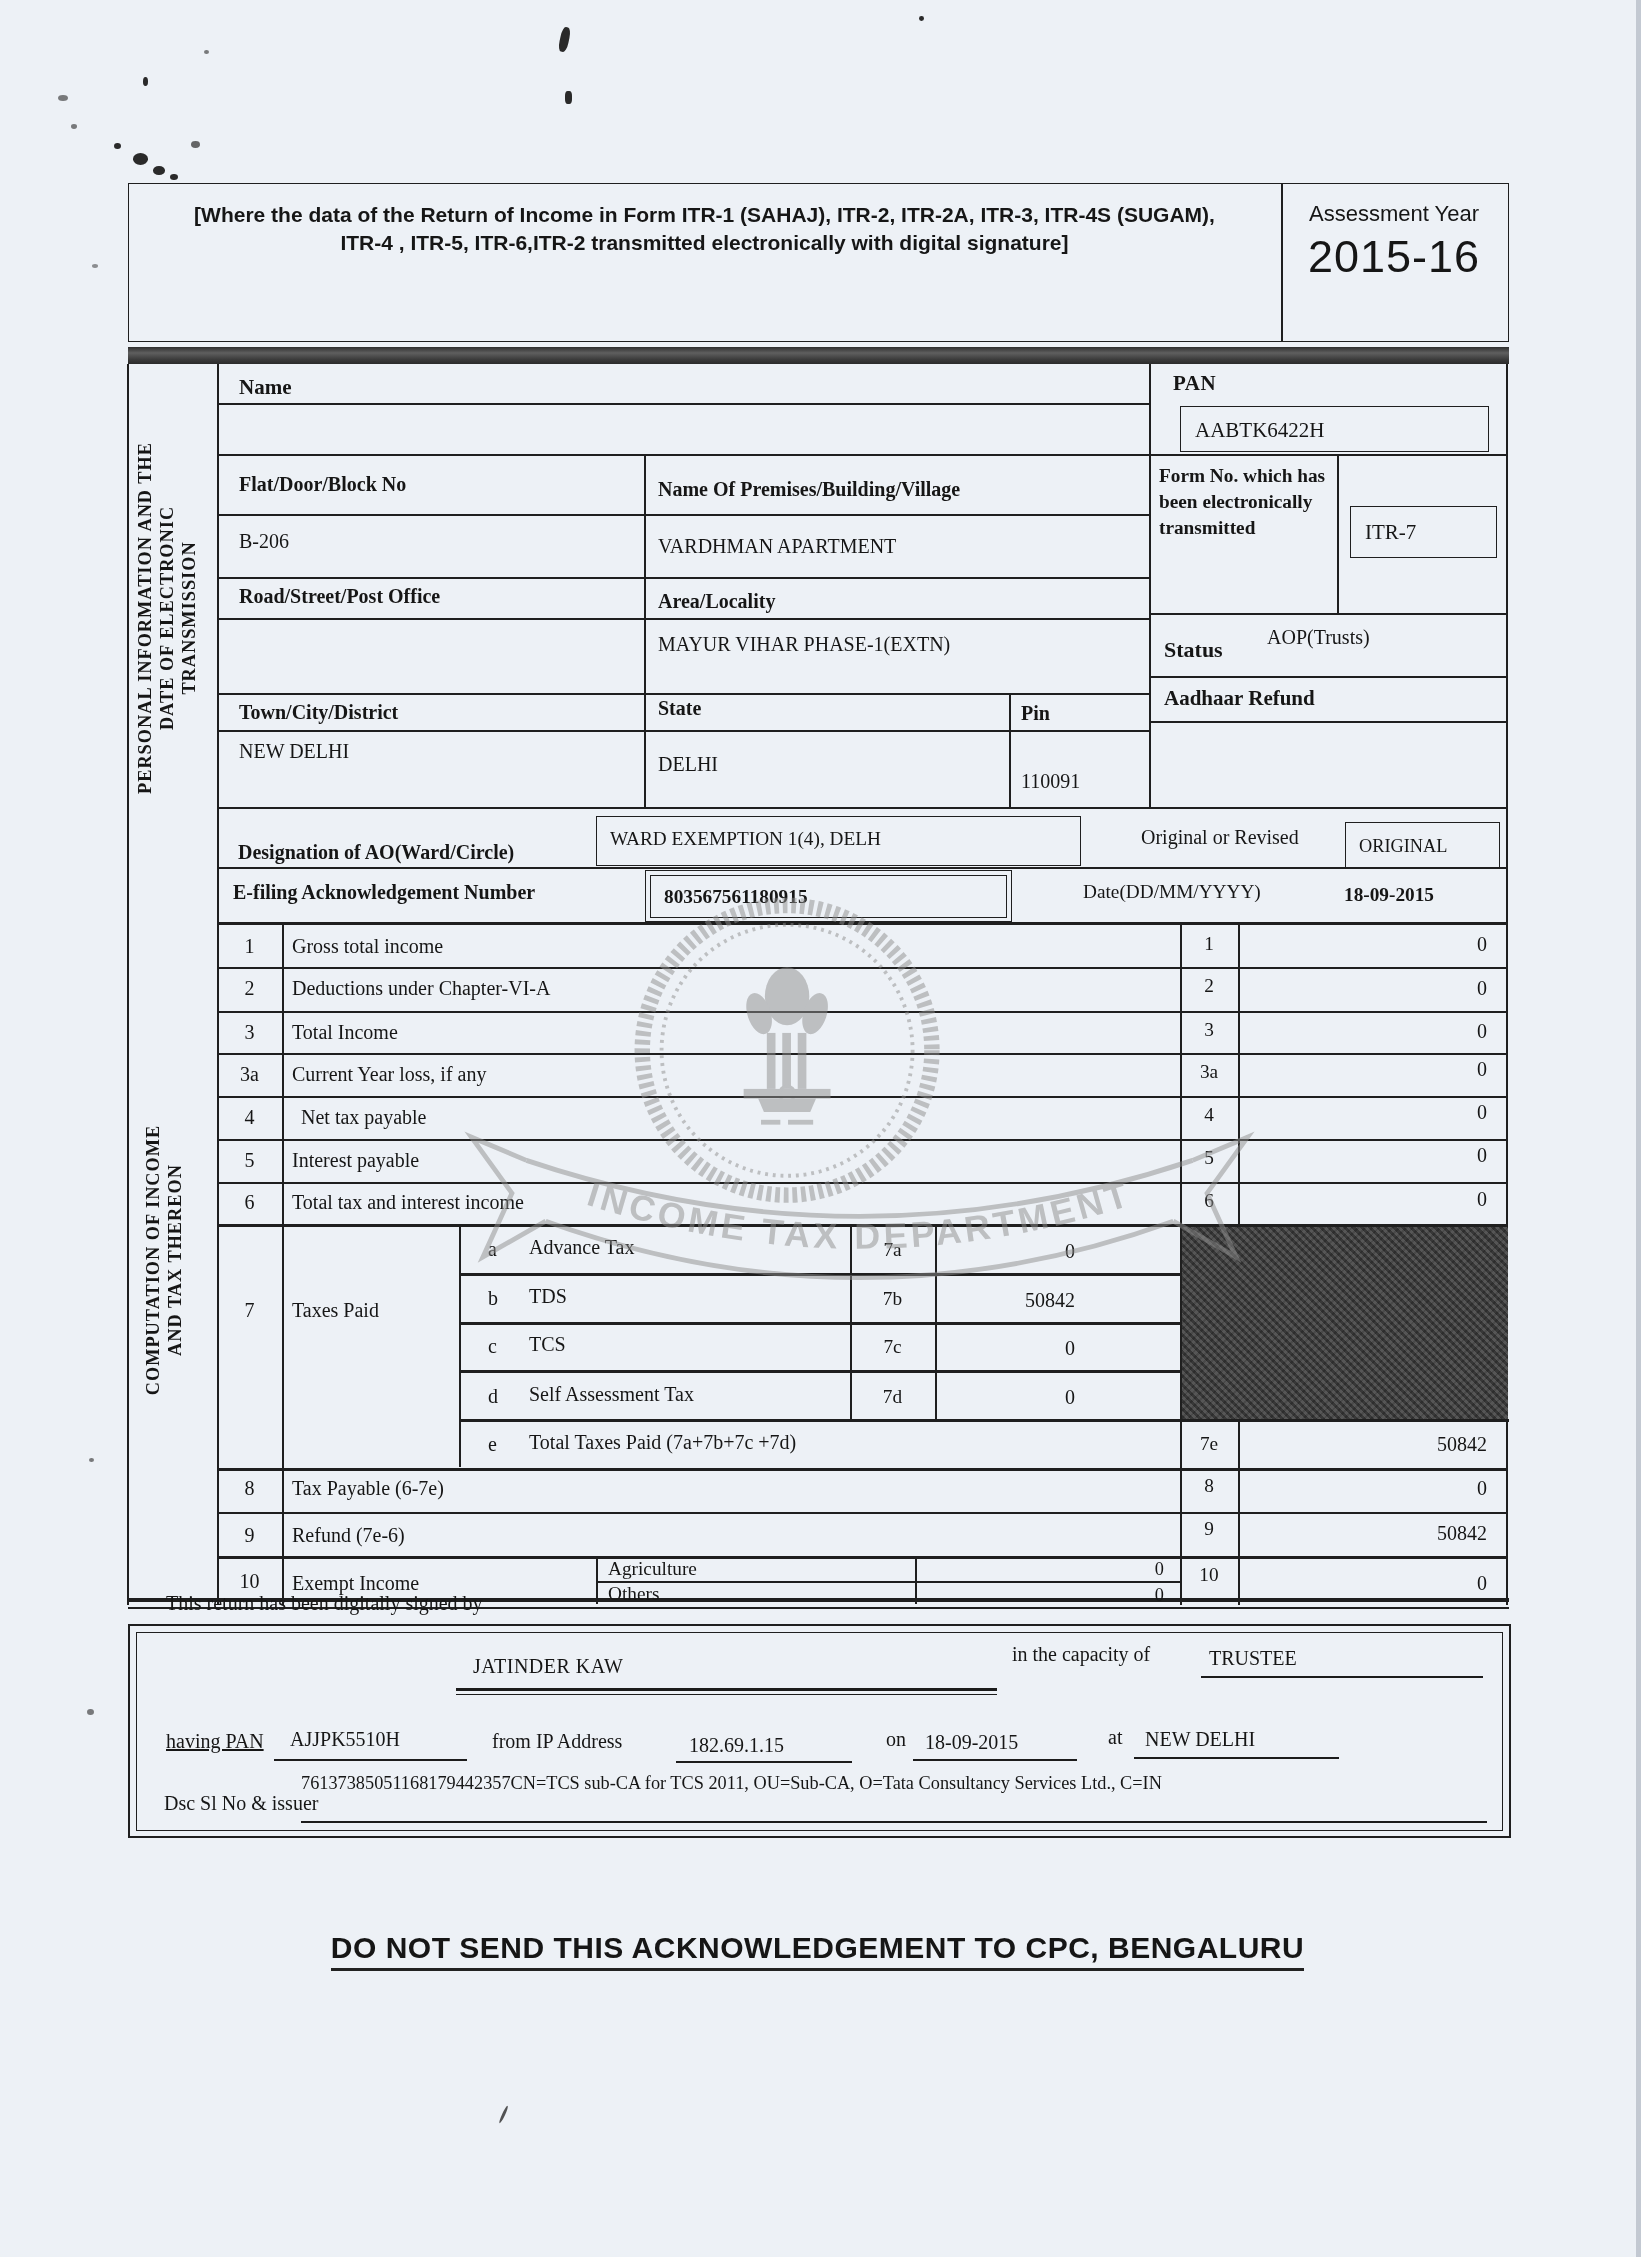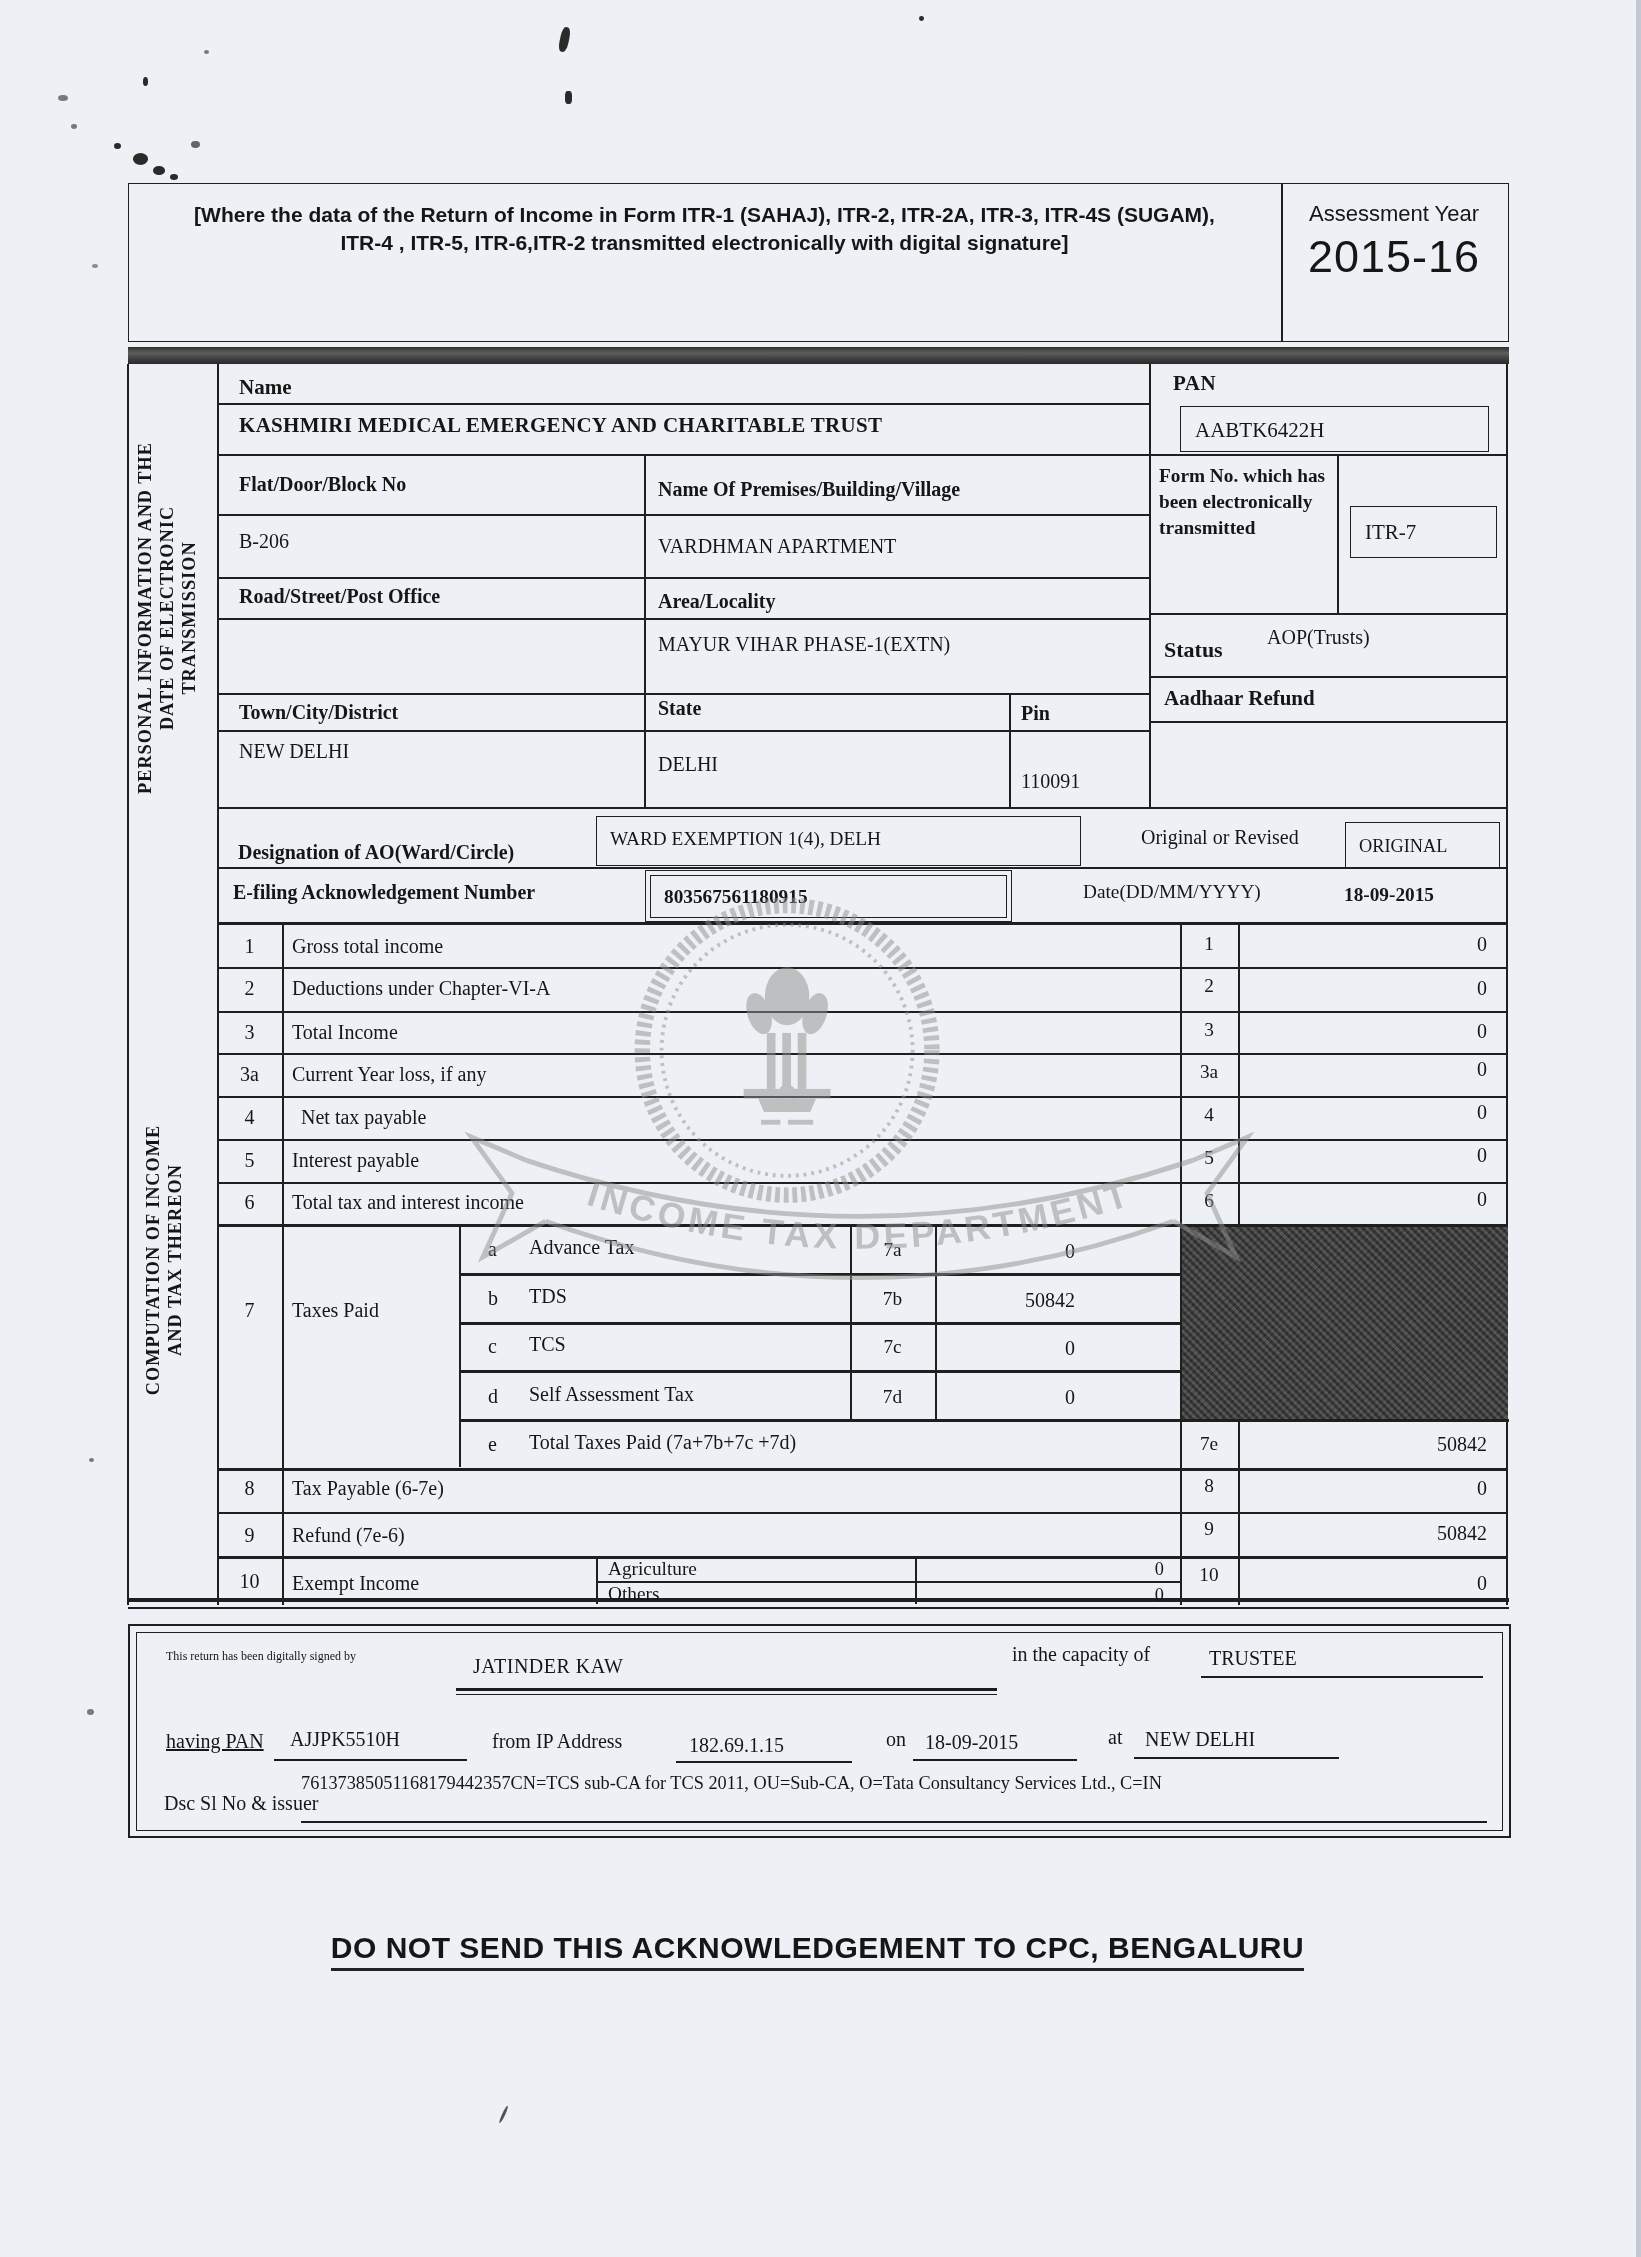--- a/index.html
+++ b/index.html
@@ -82,21 +82,20 @@
   <div class="hl" style="left:217px;top:514px;width:932px;"></div>
   <div class="hl" style="left:217px;top:577px;width:932px;"></div>
   <div class="hl" style="left:217px;top:618px;width:932px;"></div>
   <div class="hl" style="left:217px;top:693px;width:932px;"></div>
   <div class="hl" style="left:217px;top:730px;width:932px;"></div>
   <div class="hl" style="left:217px;top:807px;width:1291px;"></div>
   <div class="vl" style="left:644px;top:454px;height:353px;"></div>
   <div class="vl" style="left:1009px;top:693px;height:114px;"></div>
 
   <div class="abs serif b" style="left:239px;top:375px;font-size:21px;">Name</div>
-  <div class="abs serif b" style="left:239px;top:413px;font-size:21px;letter-spacing:0.3px;">KASHMIRI MEDICAL EMERGENCY AND CHARITABLE TRUST</div>
 
   <div class="abs serif b" style="left:1173px;top:371px;font-size:21px;letter-spacing:0.5px;">PAN</div>
   <div class="box" style="left:1180px;top:406px;width:307px;height:44px;"></div>
   <div class="abs serif" style="left:1195px;top:418px;font-size:21px;">AABTK6422H</div>
 
   <div class="abs serif b" style="left:239px;top:473px;font-size:20px;">Flat/Door/Block No</div>
   <div class="abs serif b" style="left:658px;top:478px;font-size:20px;">Name Of Premises/Building/Village</div>
   <div class="abs serif" style="left:239px;top:530px;font-size:20px;">B-206</div>
   <div class="abs serif" style="left:658px;top:535px;font-size:20px;">VARDHMAN APARTMENT</div>
 
@@ -277,21 +276,21 @@
     </g>
     <path id="ribbonTextPath" d="M100 315 Q420 432 740 315" fill="none" stroke="none"></path>
     <text font-family="Liberation Sans, sans-serif" font-size="37" font-weight="bold" letter-spacing="4" fill="#8e8e8e">
       <textPath href="#ribbonTextPath" startOffset="50%" text-anchor="middle">INCOME TAX DEPARTMENT</textPath>
     </text>
   </svg>
 
   <div class="box" style="left:128px;top:1624px;width:1379px;height:210px;border-width:2.9px;"></div>
   <div class="box" style="left:136px;top:1632px;width:1365px;height:197px;border-width:1px;"></div>
 
-  <div class="abs serif" style="left:166px;top:1649px;font-size:12px;">This return has been digitally signed  by</div>
+  <div class="abs serif" style="left:166px;top:1592px;font-size:20px;">This return has been digitally signed  by</div>
   <div class="abs serif" style="left:473px;top:1655px;font-size:20px;letter-spacing:0.5px;">JATINDER KAW</div>
   <div class="uline" style="left:456px;top:1688px;width:541px;height:2.9px;"></div>
   <div class="uline" style="left:456px;top:1694px;width:541px;height:1px;"></div>
   <div class="abs serif" style="left:1012px;top:1643px;font-size:20px;">in the capacity of</div>
   <div class="abs serif" style="left:1209px;top:1647px;font-size:20px;">TRUSTEE</div>
   <div class="uline" style="left:1201px;top:1676px;width:282px;height:1.9px;"></div>
 
   <div class="abs serif" style="left:166px;top:1730px;font-size:20px;text-decoration:underline;">having PAN</div>
   <div class="abs serif" style="left:290px;top:1728px;font-size:20px;">AJJPK5510H</div>
   <div class="uline" style="left:274px;top:1759px;width:193px;height:1.9px;"></div>

